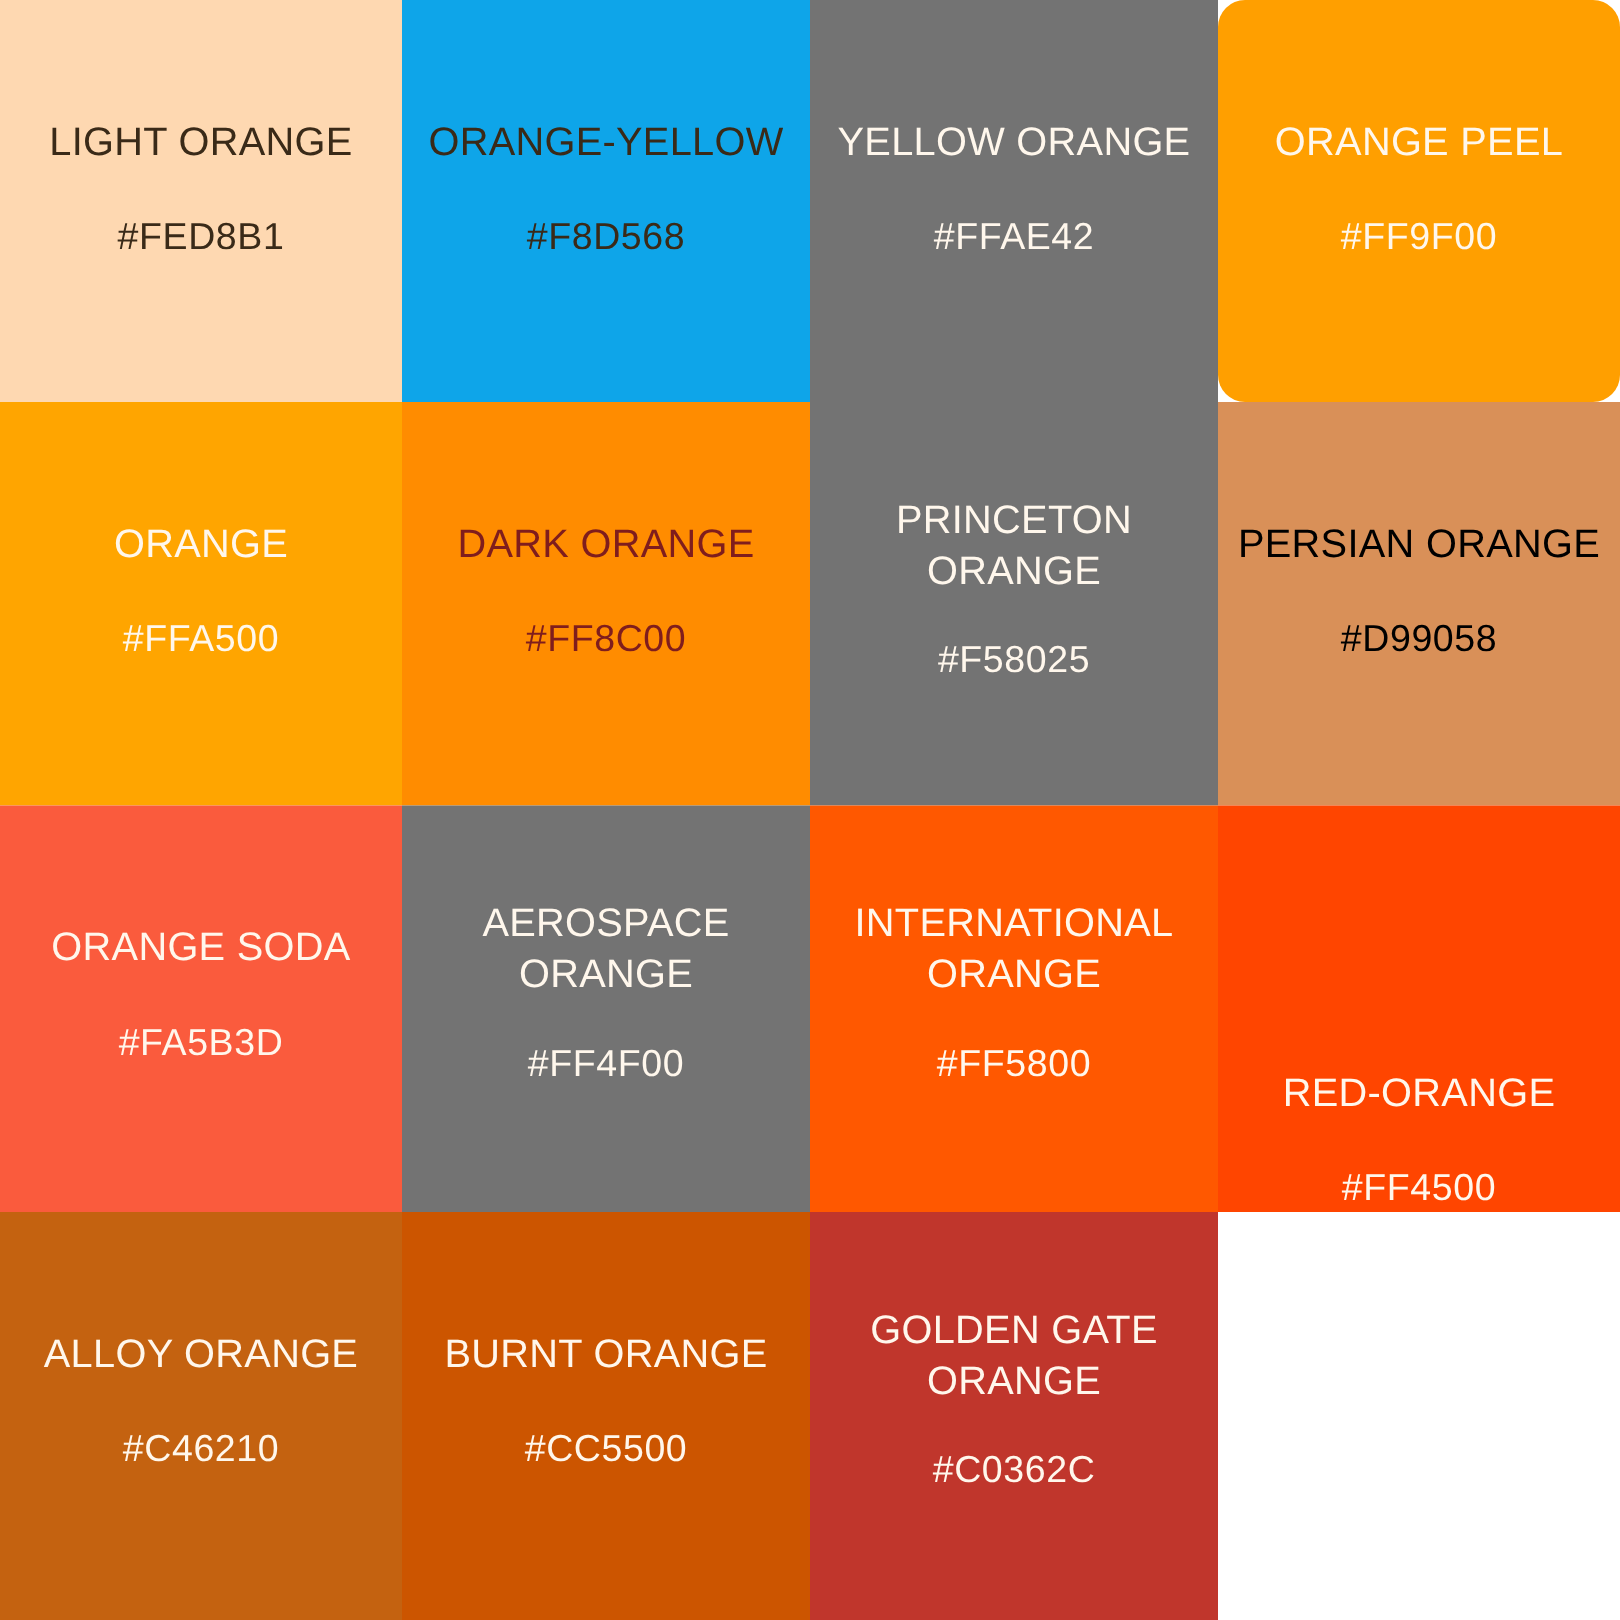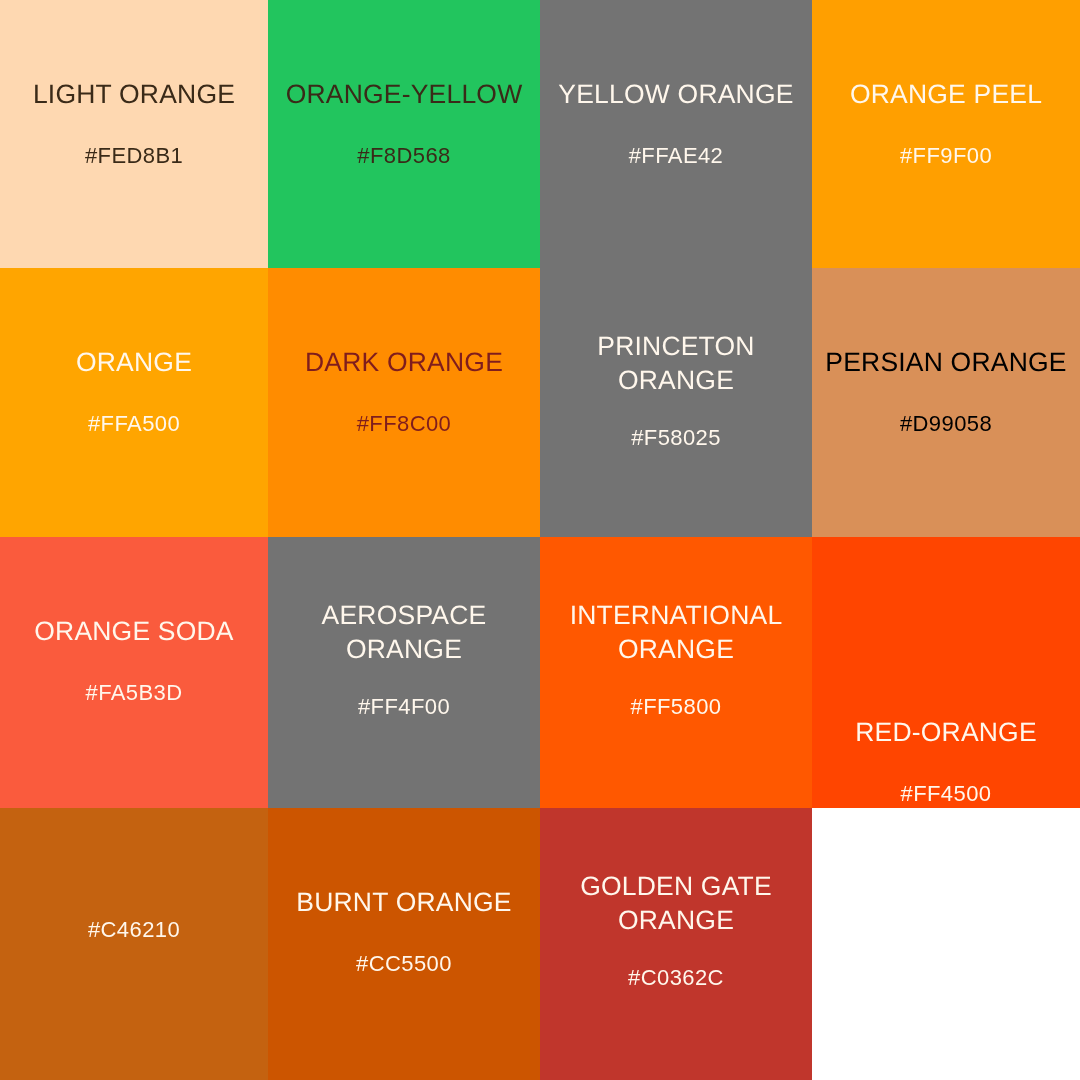--- a/index.html
+++ b/index.html
@@ -51,21 +51,21 @@
     font-size: 26.5px;
     font-weight: 400;
     letter-spacing: 0.2px;
     line-height: 1.28;
     text-align: center;
     white-space: pre-line;
     text-rendering: geometricPrecision;
   }
 
   .color-hex {
-    font-size: 22px;
+    font-size: 25px;
     font-weight: 400;
     letter-spacing: 0.4px;
     line-height: 1.28;
     text-align: center;
     margin-top: 30px;
   }
 
   .swatch.two-line .color-hex {
     margin-top: 26px;
   }
@@ -73,33 +73,33 @@
 </head>
 <body>
 
 <div id="palette-grid">
     <div class="swatch" style="background-color: rgb(254, 216, 177); color: rgb(58, 42, 24);">
       <div class="text-block">
         <div class="color-name">LIGHT ORANGE</div>
         <div class="color-hex">#FED8B1</div>
       </div>
     </div>
-    <div class="swatch" style="background-color: #22c55e; color: rgb(58, 42, 24);">
+    <div class="swatch" style="background-color: #0ea5e9; color: rgb(58, 42, 24);">
       <div class="text-block">
         <div class="color-name">ORANGE-YELLOW</div>
         <div class="color-hex">#F8D568</div>
       </div>
     </div>
     <div class="swatch" style="background-color: #737373; color: rgb(255, 247, 236);">
       <div class="text-block">
         <div class="color-name">YELLOW ORANGE</div>
         <div class="color-hex">#FFAE42</div>
       </div>
     </div>
-    <div class="swatch" style="background-color: rgb(255, 159, 0); color: rgb(255, 247, 236);">
+    <div class="swatch" style="background-color: rgb(255, 159, 0); color: rgb(255, 247, 236); border-radius: 18px;">
       <div class="text-block">
         <div class="color-name">ORANGE PEEL</div>
         <div class="color-hex">#FF9F00</div>
       </div>
     </div>
     <div class="swatch" style="background-color: rgb(255, 165, 0); color: rgb(255, 247, 236);">
       <div class="text-block">
         <div class="color-name">ORANGE</div>
         <div class="color-hex">#FFA500</div>
       </div>
@@ -144,20 +144,21 @@
       </div>
     </div>
     <div class="swatch" style="background-color: rgb(255, 69, 0); color: rgb(255, 247, 236); justify-content: flex-end;">
       <div class="text-block">
         <div class="color-name">RED-ORANGE</div>
         <div class="color-hex">#FF4500</div>
       </div>
     </div>
     <div class="swatch" style="background-color: rgb(196, 98, 16); color: rgb(255, 247, 236);">
       <div class="text-block">
+        <div class="color-name">ALLOY ORANGE</div>
         <div class="color-hex">#C46210</div>
       </div>
     </div>
     <div class="swatch" style="background-color: rgb(204, 85, 0); color: rgb(255, 247, 236);">
       <div class="text-block">
         <div class="color-name">BURNT ORANGE</div>
         <div class="color-hex">#CC5500</div>
       </div>
     </div>
     <div class="swatch two-line" style="background-color: rgb(192, 54, 44); color: rgb(255, 247, 236);">

